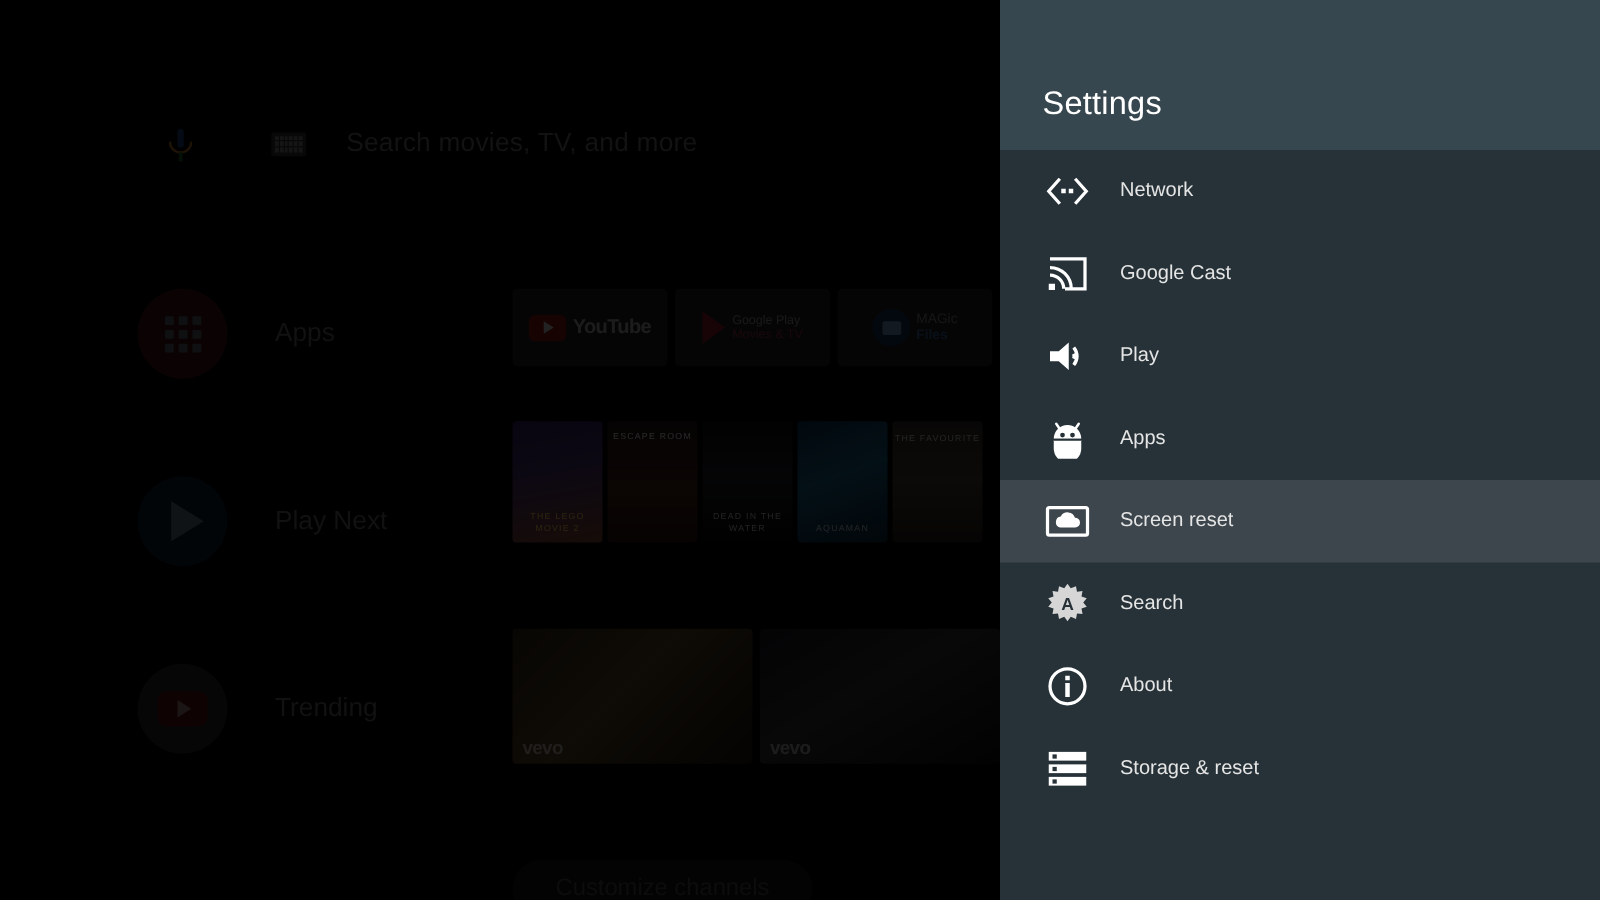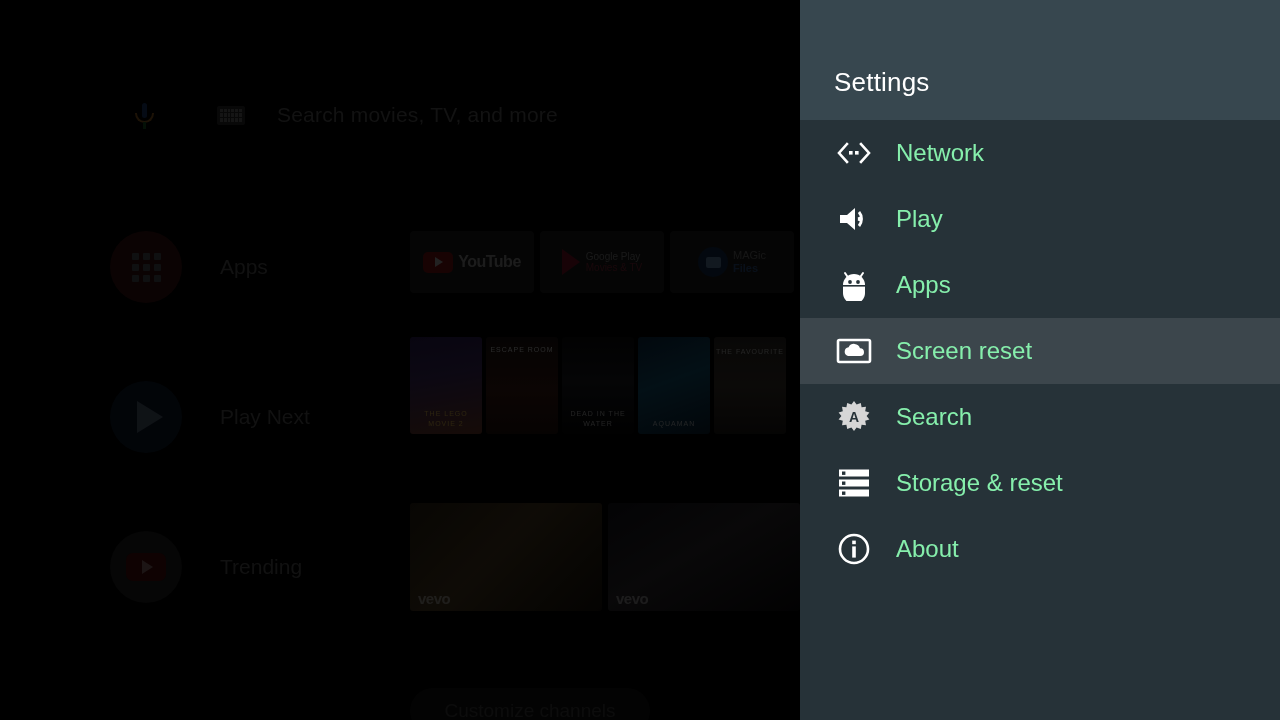--- a/index.html
+++ b/index.html
@@ -174,21 +174,21 @@
   #settings-list { position:relative; }
   .s-item {
     height:66px; display:flex; align-items:center; padding-left:34px;
   }
   .s-item.selected { background:#3C464C; }
   .s-icon {
     width:40px; height:40px; flex:0 0 auto;
     display:flex; align-items:center; justify-content:center;
     color:#ffffff;
   }
-  .s-label { margin-left:22px; color:#86efac; font-size:24px; white-space:nowrap; }
+  .s-label { margin-left:22px; color:#e5e5e5; font-size:16px; white-space:nowrap; }
 </style>
 </head>
 <body>
 
 <div id="screen">
 
   <div id="home">
 
     <div class="search-row">
       <div class="mic">
@@ -326,20 +326,31 @@
             <path d="M11 2 L3 11 L11 20" fill="none" stroke="#fff" stroke-width="2.6" stroke-linecap="square"></path>
             <path d="M25 2 L33 11 L25 20" fill="none" stroke="#fff" stroke-width="2.6" stroke-linecap="square"></path>
             <rect x="13" y="9" width="3.6" height="3.6" fill="#fff"></rect>
             <rect x="19" y="9" width="3.6" height="3.6" fill="#fff"></rect>
             <rect x="25" y="9" width="0" height="0" fill="#fff"></rect>
           </svg>
         </div>
         <div class="s-label">Network</div>
       </div>
 
+      <div class="s-item">
+        <div class="s-icon">
+          <svg width="32" height="28" viewBox="0 0 32 28">
+            <path d="M2 2 H30 V26 H14" fill="none" stroke="#fff" stroke-width="2.6"></path>
+            <path d="M2 9 A17 17 0 0 1 19 26" fill="none" stroke="#fff" stroke-width="2.6"></path>
+            <path d="M2 15 A11 11 0 0 1 13 26" fill="none" stroke="#fff" stroke-width="2.6"></path>
+            <rect x="1" y="22" width="5" height="5" fill="#fff"></rect>
+          </svg>
+        </div>
+        <div class="s-label">Google Cast</div>
+      </div>
 
       <div class="s-item">
         <div class="s-icon">
           <svg width="34" height="28" viewBox="0 0 34 28">
             <path d="M3 10 H10 L18 3 V25 L10 18 H3 Z" fill="#fff"></path>
             <path d="M22 7 A11 11 0 0 1 22 21" fill="none" stroke="#fff" stroke-width="2.8"></path>
             <path d="M22 12 A5.5 5.5 0 0 1 22 16" fill="none" stroke="#fff" stroke-width="2.8"></path>
           </svg>
         </div>
         <div class="s-label">Play</div>
@@ -378,38 +389,38 @@
             </g>
             <text x="16" y="21" font-family="Liberation Sans, sans-serif" font-size="14" font-weight="bold" fill="#263238" text-anchor="middle">A</text>
           </svg>
         </div>
         <div class="s-label">Search</div>
       </div>
 
 
       <div class="s-item">
         <div class="s-icon">
+          <svg width="32" height="32" viewBox="0 0 32 32">
+            <circle cx="16" cy="16" r="14" fill="none" stroke="#fff" stroke-width="2.6"></circle>
+            <rect x="14.2" y="7.6" width="3.6" height="3.6" fill="#fff"></rect>
+            <rect x="14.2" y="13.4" width="3.6" height="11.2" fill="#fff"></rect>
+          </svg>
+        </div>
+        <div class="s-label">About</div>
+      </div>
+
+      <div class="s-item">
+        <div class="s-icon">
           <svg width="34" height="30" viewBox="0 0 34 30">
             <rect x="2" y="1.5" width="30" height="7" fill="#fff"></rect>
             <rect x="2" y="11.5" width="30" height="7" fill="#fff"></rect>
             <rect x="2" y="21.5" width="30" height="7" fill="#fff"></rect>
             <rect x="5" y="3.5" width="3.4" height="3.4" fill="#263238"></rect>
             <rect x="5" y="13.5" width="3.4" height="3.4" fill="#263238"></rect>
             <rect x="5" y="23.5" width="3.4" height="3.4" fill="#263238"></rect>
           </svg>
         </div>
         <div class="s-label">Storage &amp; reset</div>
       </div>
 
-      <div class="s-item">
-        <div class="s-icon">
-          <svg width="32" height="32" viewBox="0 0 32 32">
-            <circle cx="16" cy="16" r="14" fill="none" stroke="#fff" stroke-width="2.6"></circle>
-            <rect x="14.2" y="7.6" width="3.6" height="3.6" fill="#fff"></rect>
-            <rect x="14.2" y="13.4" width="3.6" height="11.2" fill="#fff"></rect>
-          </svg>
-        </div>
-        <div class="s-label">About</div>
-      </div>
-
     </div>
   </div>
 </div>
 
 </body></html>

